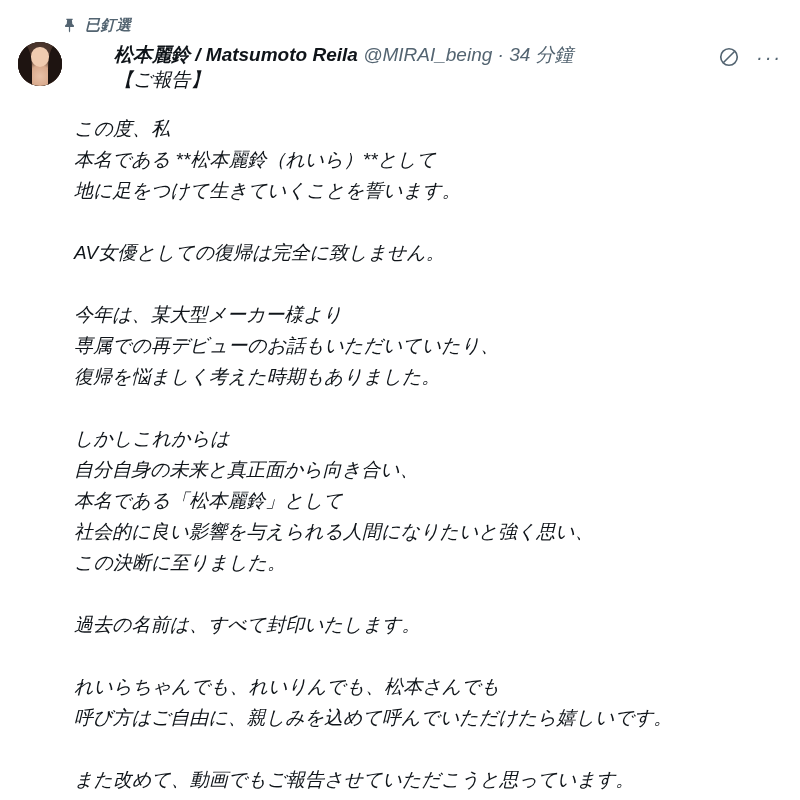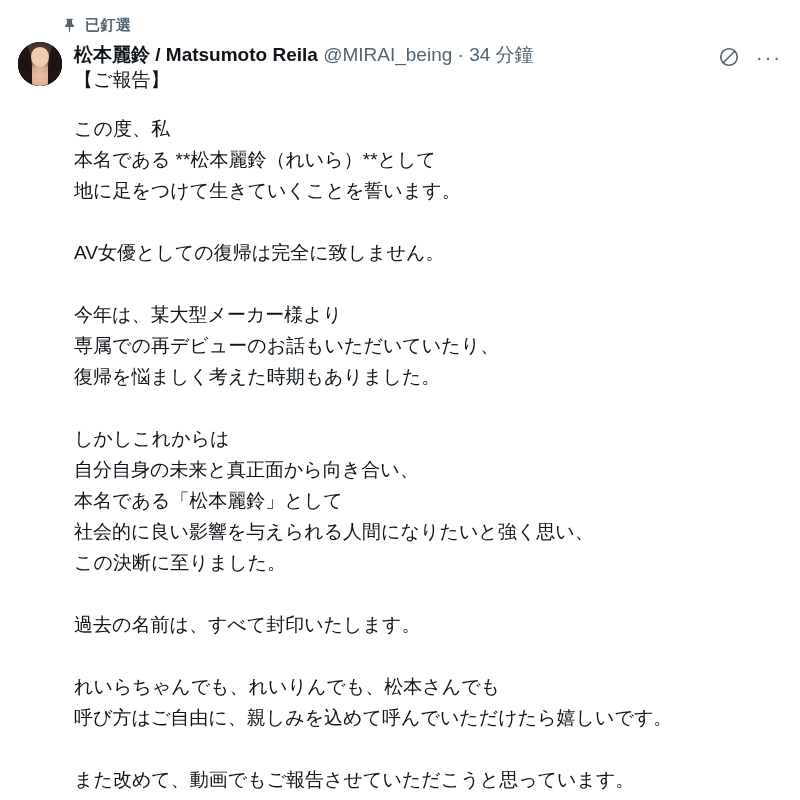--- a/index.html
+++ b/index.html
@@ -14,20 +14,21 @@
     color: #0f1419;
     overflow: hidden;
   }
   .post {
     position: relative;
     width: 800px;
     height: 800px;
     box-sizing: border-box;
     padding: 14px 18px 0 18px;
     background: #ffffff;
+    font-style: italic;
   }
   
   .pinned-row {
     display: flex;
     align-items: center;
     gap: 8px;
     margin-left: 44px;
     height: 22px;
   }
   .pin-icon {
@@ -42,20 +43,21 @@
     font-weight: bold;
     color: #536471;
     letter-spacing: 0.5px;
     line-height: 18px;
   }
   
   .header-row {
     display: flex;
     align-items: flex-start;
     margin-top: 6px;
+    gap: 40px;
   }
   .avatar {
     width: 44px;
     height: 44px;
     border-radius: 50%;
     flex: 0 0 auto;
     overflow: hidden;
     background: #3a2b26;
     position: relative;
   }

